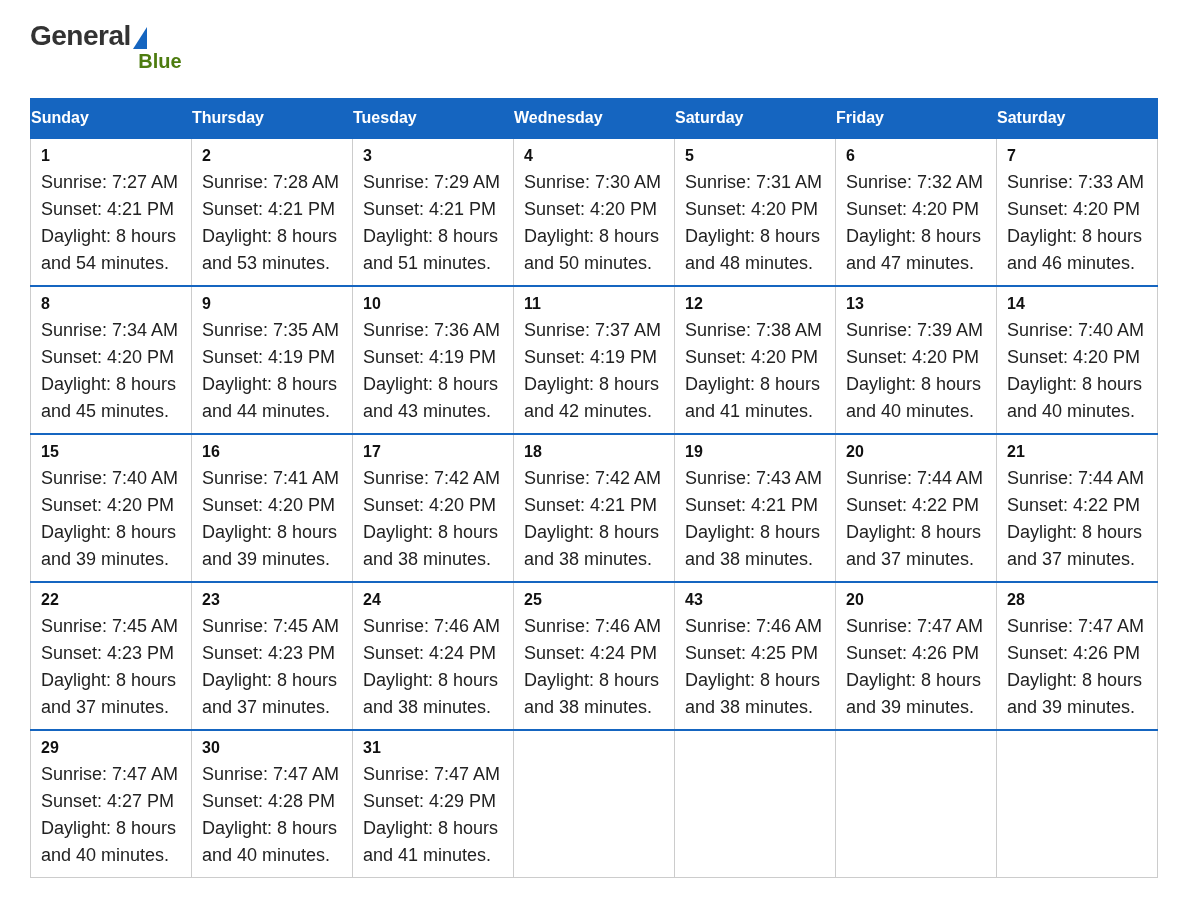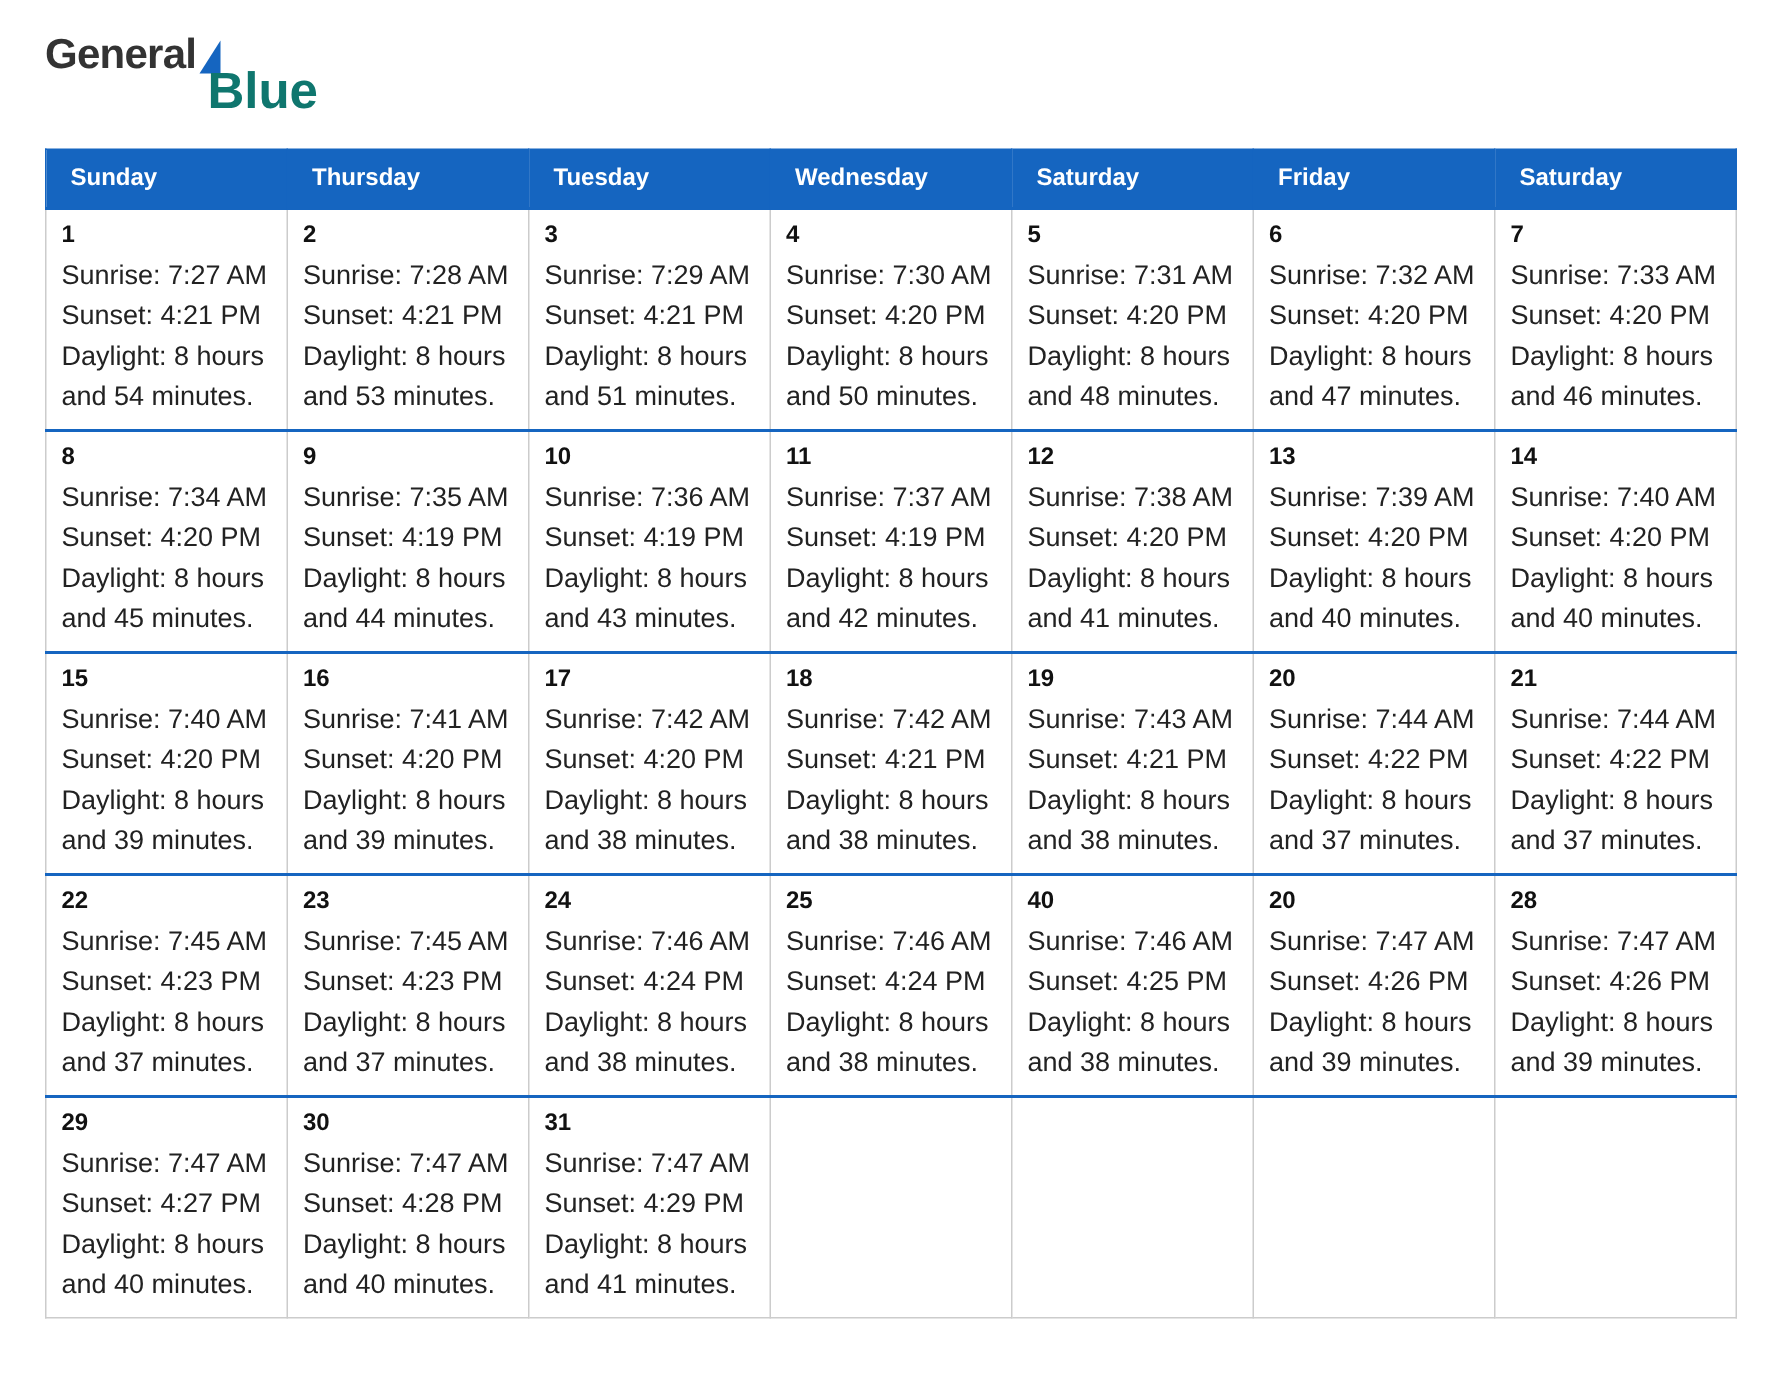--- a/index.html
+++ b/index.html
@@ -34,23 +34,23 @@
     .logo-triangle {
       width: 0;
       height: 0;
       border-left: 14px solid transparent;
       border-right: 0px solid transparent;
       border-bottom: 22px solid #1565c0;
       margin-left: 2px;
       margin-top: 4px;
     }
     .logo-line2 {
-      font-size: 34px;
+      font-size: 20px;
       font-weight: bold;
-      color: #0f766e;
+      color: #4d7c0f;
       margin-top: -6px;
       margin-left: 4px;
     }
     .title-section {
       text-align: right;
     }
     .month-title {
       font-size: 52px;
       font-weight: bold;
       color: #111;
@@ -63,21 +63,21 @@
     }
     .calendar {
       width: 100%;
       border-collapse: collapse;
     }
     .calendar thead th {
       background-color: #1565c0;
       color: #fff;
       font-size: 16px;
       font-weight: bold;
-      padding: 10px 16px;
+      padding: 10px 0;
       text-align: left;
       border: 1px solid #1565c0;
     }
     .calendar tbody td {
       border: 1px solid #ccc;
       vertical-align: top;
       padding: 8px 10px;
       width: calc(100% / 7);
       min-height: 110px;
     }
@@ -354,21 +354,21 @@
         <td>
         <div class="day-number">25</div>
         <div class="day-info">
           Sunrise: 7:46 AM<br>
           Sunset: 4:24 PM<br>
           Daylight: 8 hours<br>
           and 38 minutes.
         </div>
       </td>
         <td>
-        <div class="day-number">40</div>
+        <div class="day-number">43</div>
         <div class="day-info">
           Sunrise: 7:46 AM<br>
           Sunset: 4:25 PM<br>
           Daylight: 8 hours<br>
           and 38 minutes.
         </div>
       </td>
         <td>
         <div class="day-number">20</div>
         <div class="day-info">

